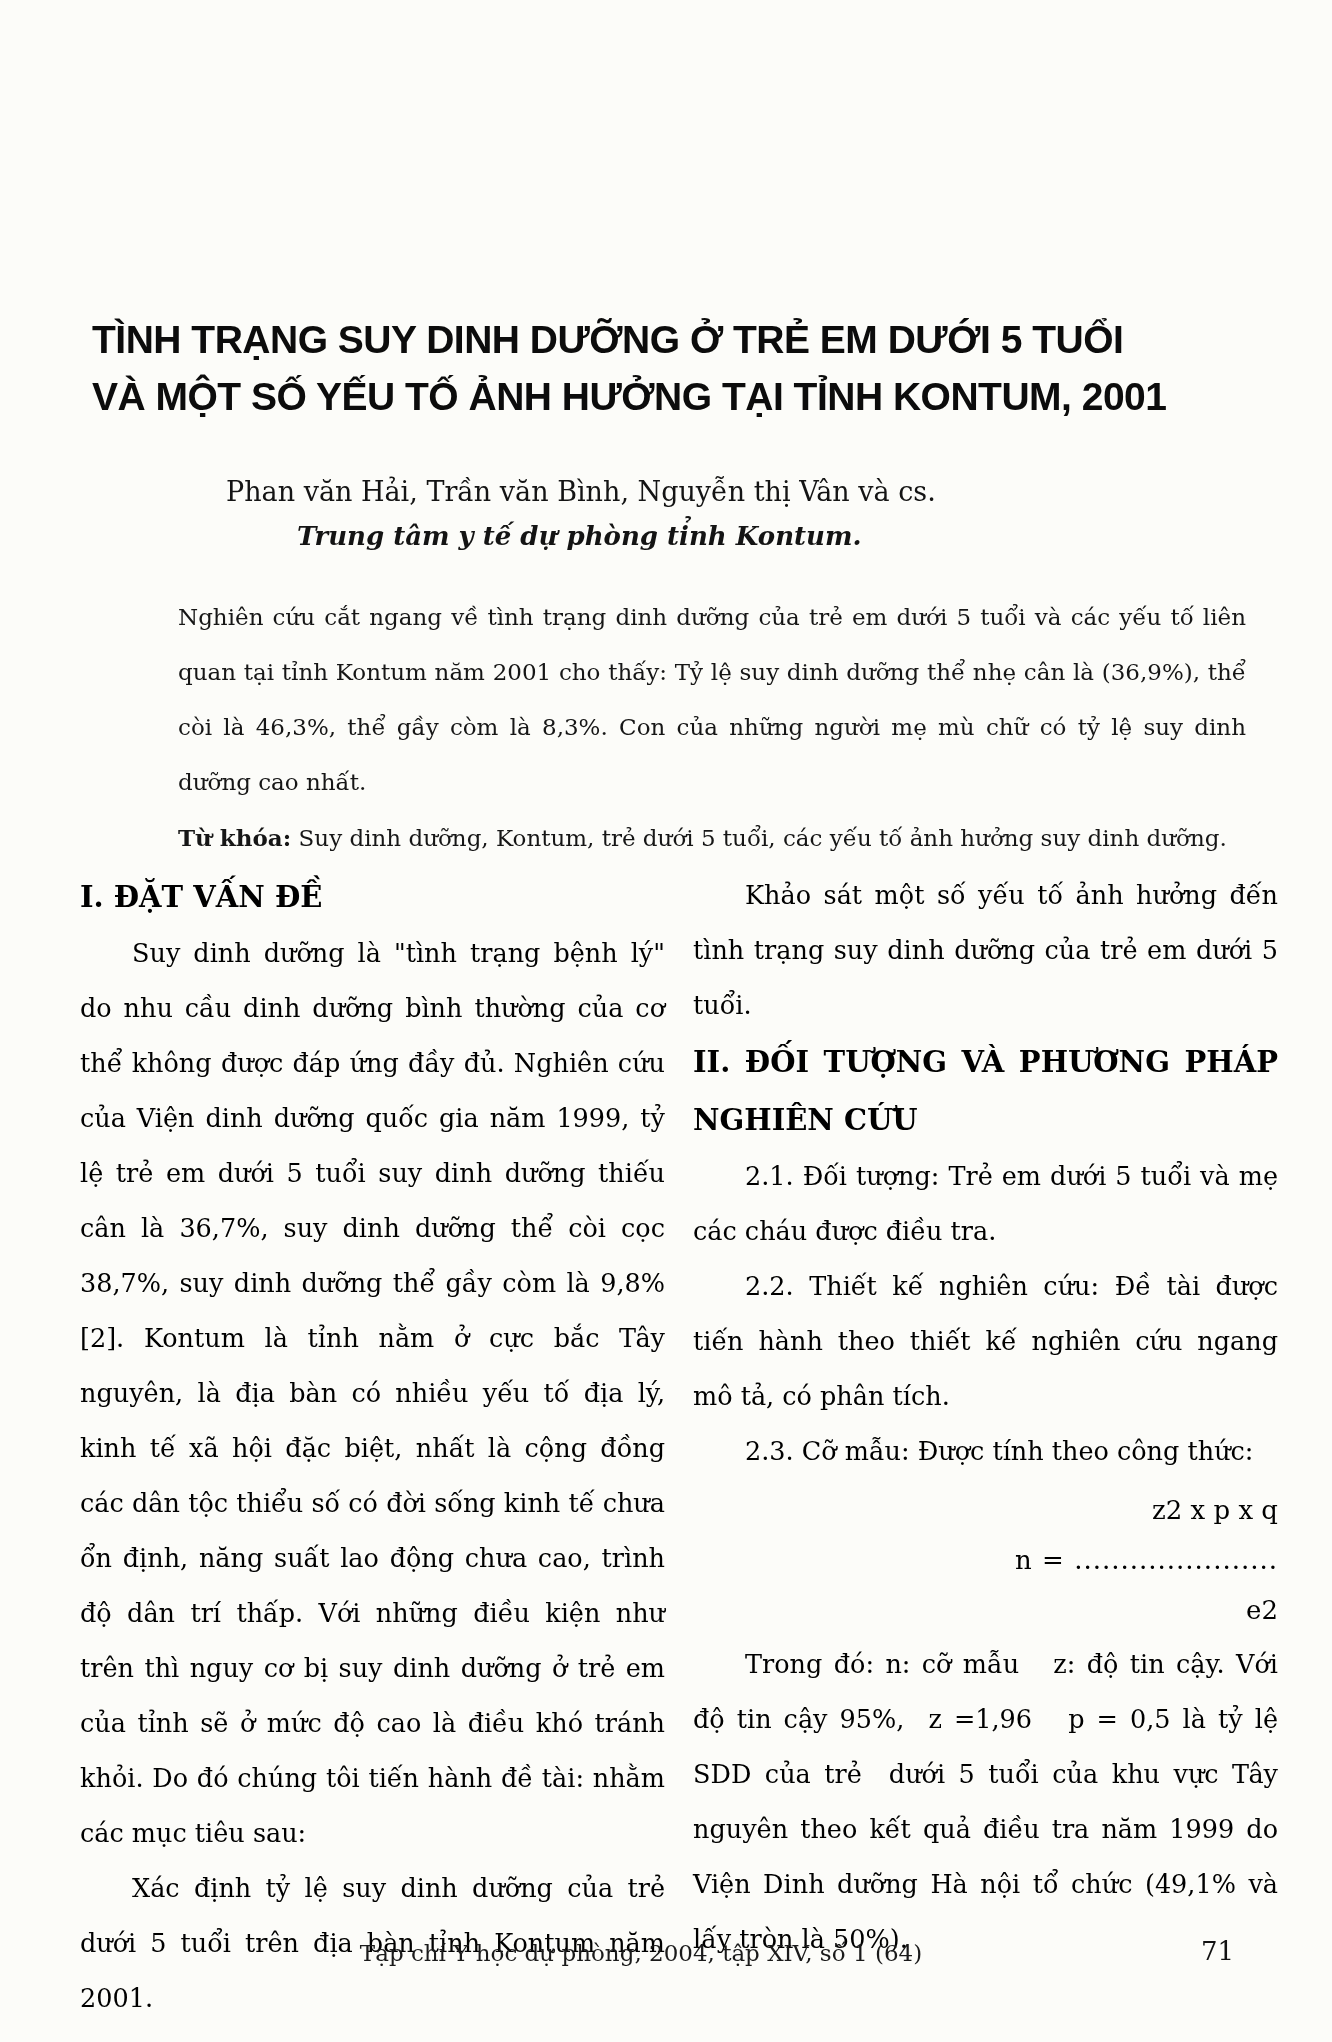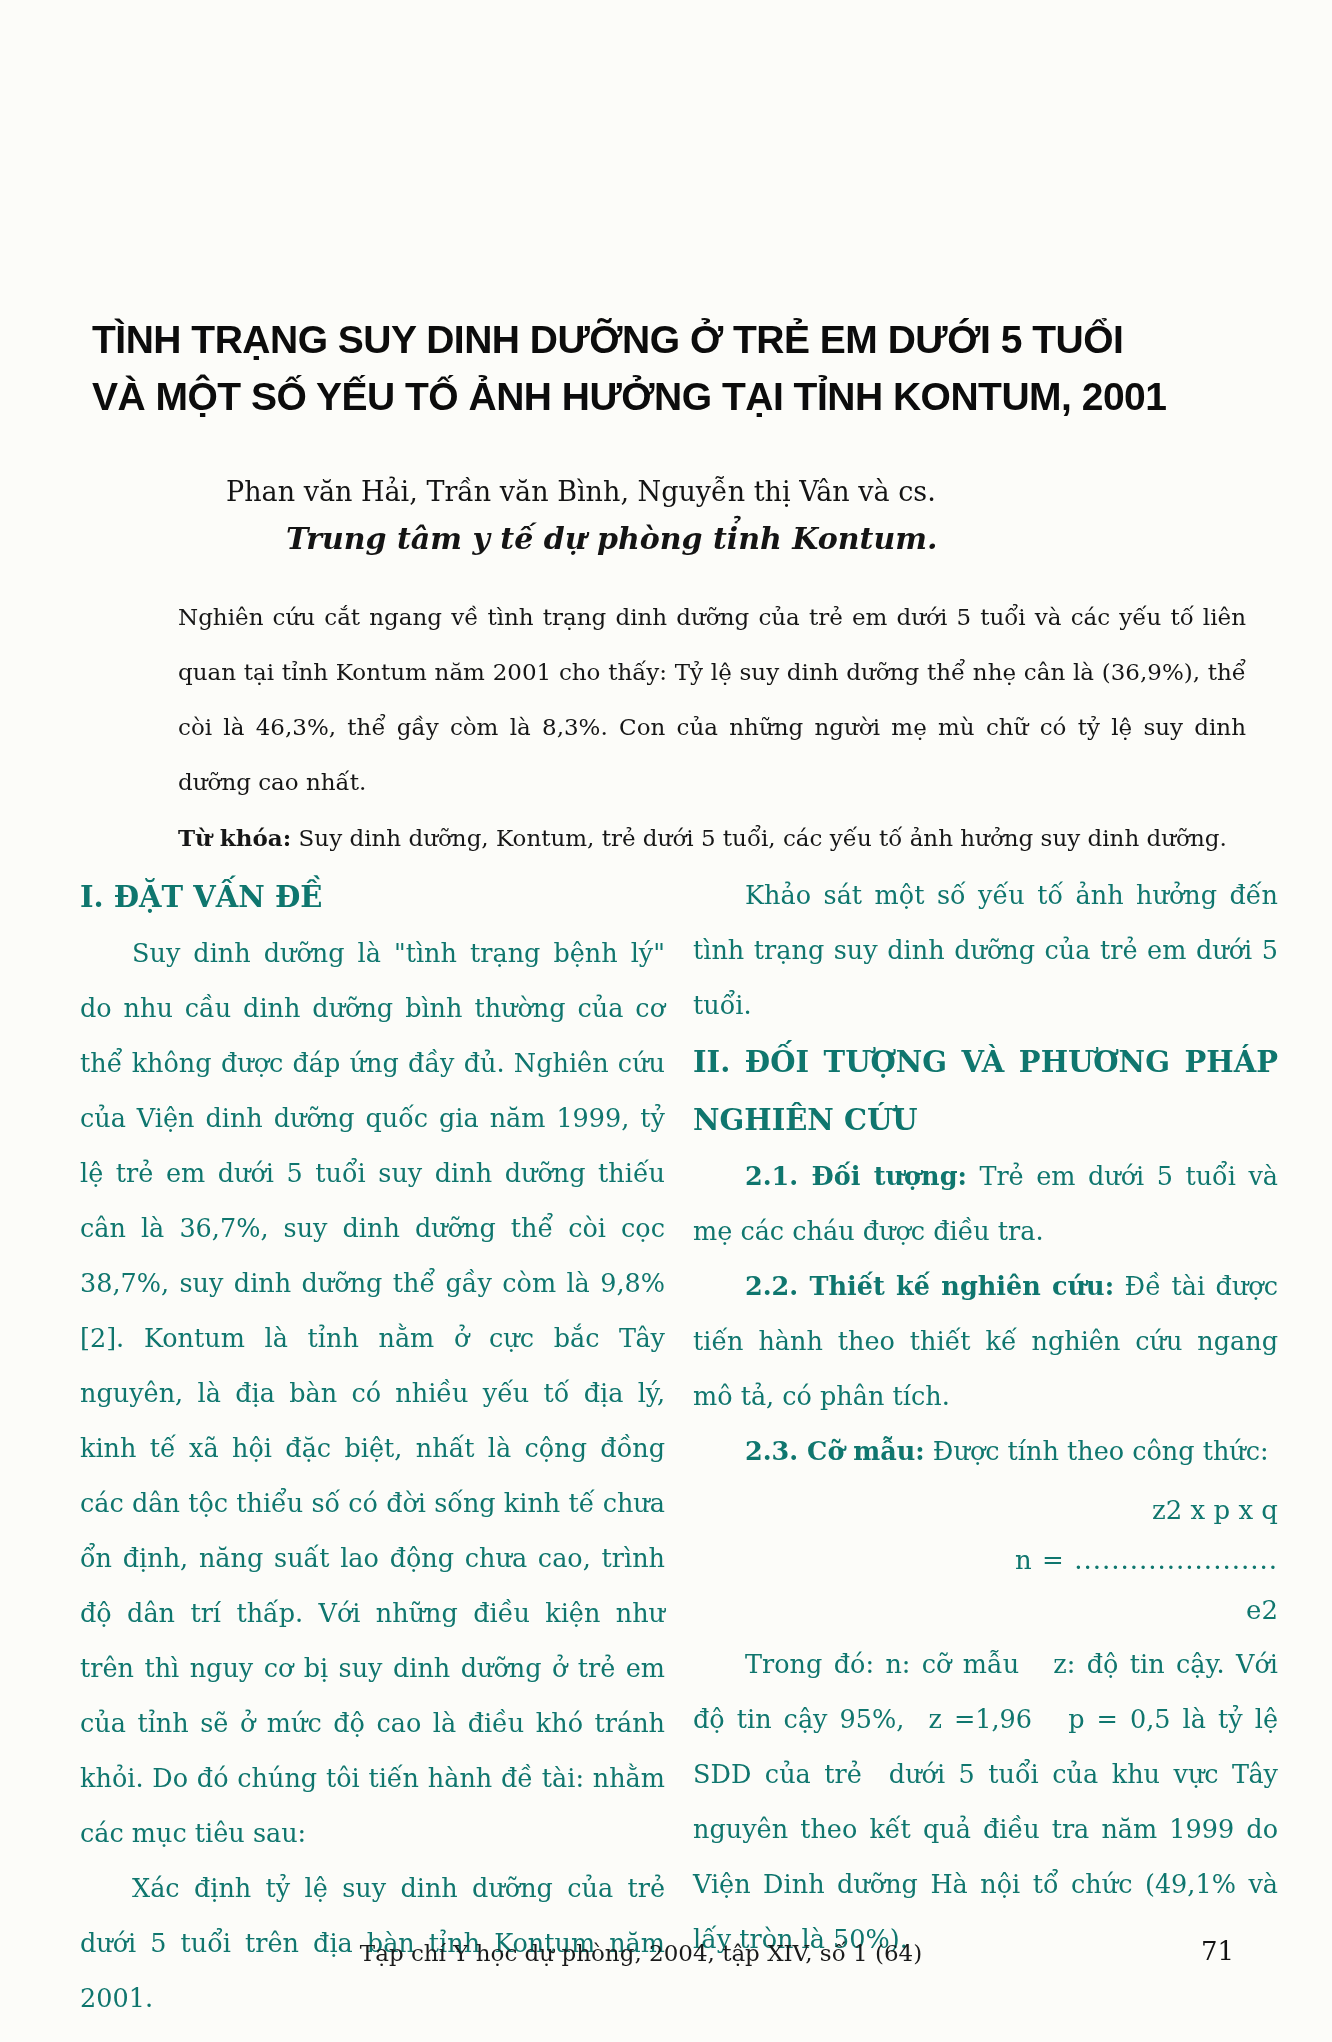--- a/index.html
+++ b/index.html
@@ -19,48 +19,48 @@
     font-family:"Liberation Sans","DejaVu Sans",sans-serif;
     font-weight:700;font-size:39px;line-height:57px;
     letter-spacing:-0.5px;color:#0c0c0c;
   }
   .title .t-line{display:block;white-space:nowrap;}
   .authors{
     position:absolute;left:226px;top:476px;
     font-size:27px;font-weight:400;color:#141414;
   }
   .affiliation{
-    position:absolute;left:286px;top:521px;
-    font-size:30px;font-weight:700;font-style:italic;color:#141414;
+    position:absolute;left:297px;top:521px;
+    font-size:26px;font-weight:700;font-style:italic;color:#141414;
   }
   
   .abstract{position:absolute;left:140px;top:590px;width:1108px;}
   .abstract h2{
     margin:0 0 26px 0;font-size:28px;font-weight:700;letter-spacing:1px;
   }
   .abs-body{
     margin:0 0 0 38px;width:1068px;box-sizing:border-box;
     font-size:23px;line-height:55px;text-align:justify;
   }
   .keywords{
     margin:0 0 0 38px;width:1068px;box-sizing:border-box;
     font-size:23px;line-height:55px;text-align:justify;
   }
   .keywords b{font-weight:700;}
   
   .columns{
     position:absolute;left:80px;top:868px;width:1198px;
     display:flex;gap:28px;
   }
-  .col{width:585px;font-size:25.5px;line-height:55px;text-align:justify;color:#0f766e;}
+  .col{width:585px;font-size:25.5px;line-height:55px;text-align:justify;color:#000000;}
   .col h3{
     font-size:29px;line-height:58px;margin:0;font-weight:700;text-align:justify;
   }
   .col p{margin:0;text-indent:52px;}
-  .lead{font-weight:700;}
+  .lead{font-weight:400;}
   
   .formula{margin:6px 0 2px 0;text-align:right;line-height:50px;font-size:26px;}
   .formula div{white-space:nowrap;}
   .f-num{padding-left:54px;}
   .f-mid{letter-spacing:1px;}
   .f-den{padding-left:54px;}
   
   .footer{position:absolute;left:0;top:1940px;width:100%;height:60px;}
   .journal{
     position:absolute;left:0;top:0;width:100%;

